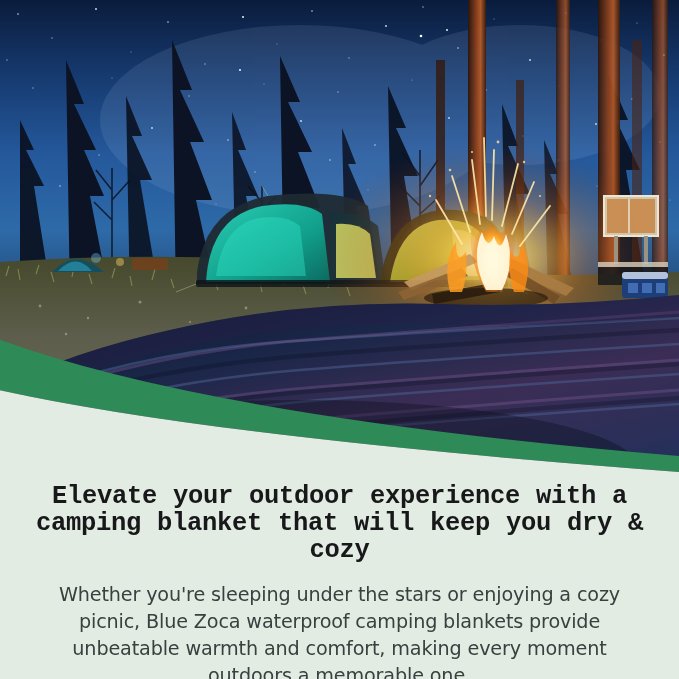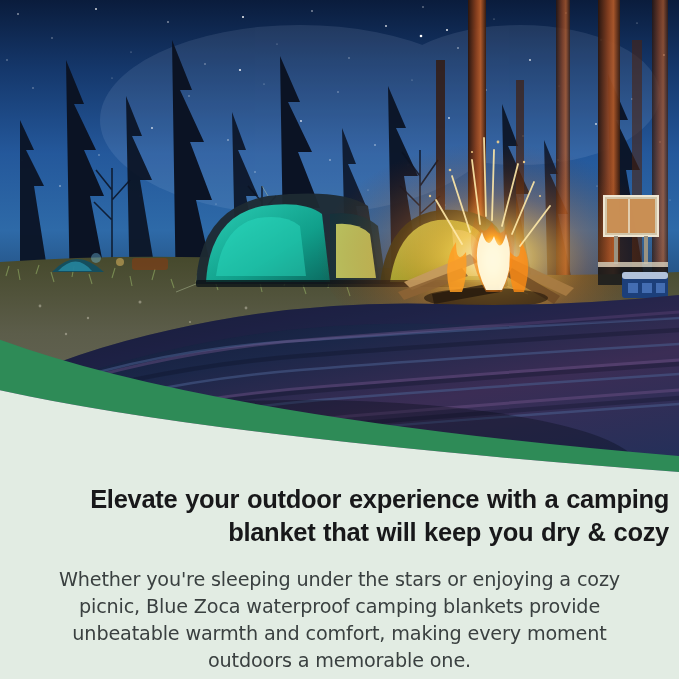--- a/index.html
+++ b/index.html
@@ -34,28 +34,27 @@
 
   
   #copy {
     position:absolute; left:0; top:472px;
     width:679px; height:207px;
     padding:0 10px;
     text-align:center;
   }
   #headline {
     margin-top:11px;
-    font-family:Liberation Sans, sans-serif;
+    font-family:Liberation Mono, monospace;
     font-weight:bold;
     font-size:25.5px;
-    line-height:33px;
+    line-height:27px;
     letter-spacing:-0.3px;
     color:#18181a;
     word-spacing:1px;
-    text-align:right;
   }
   #subcopy {
     margin-top:17px;
     padding:0 44px;
     font-family:"DejaVu Sans", sans-serif;
     font-weight:normal;
     font-size:19.2px;
     line-height:27px;
     letter-spacing:-0.15px;
     color:#3a4040;

